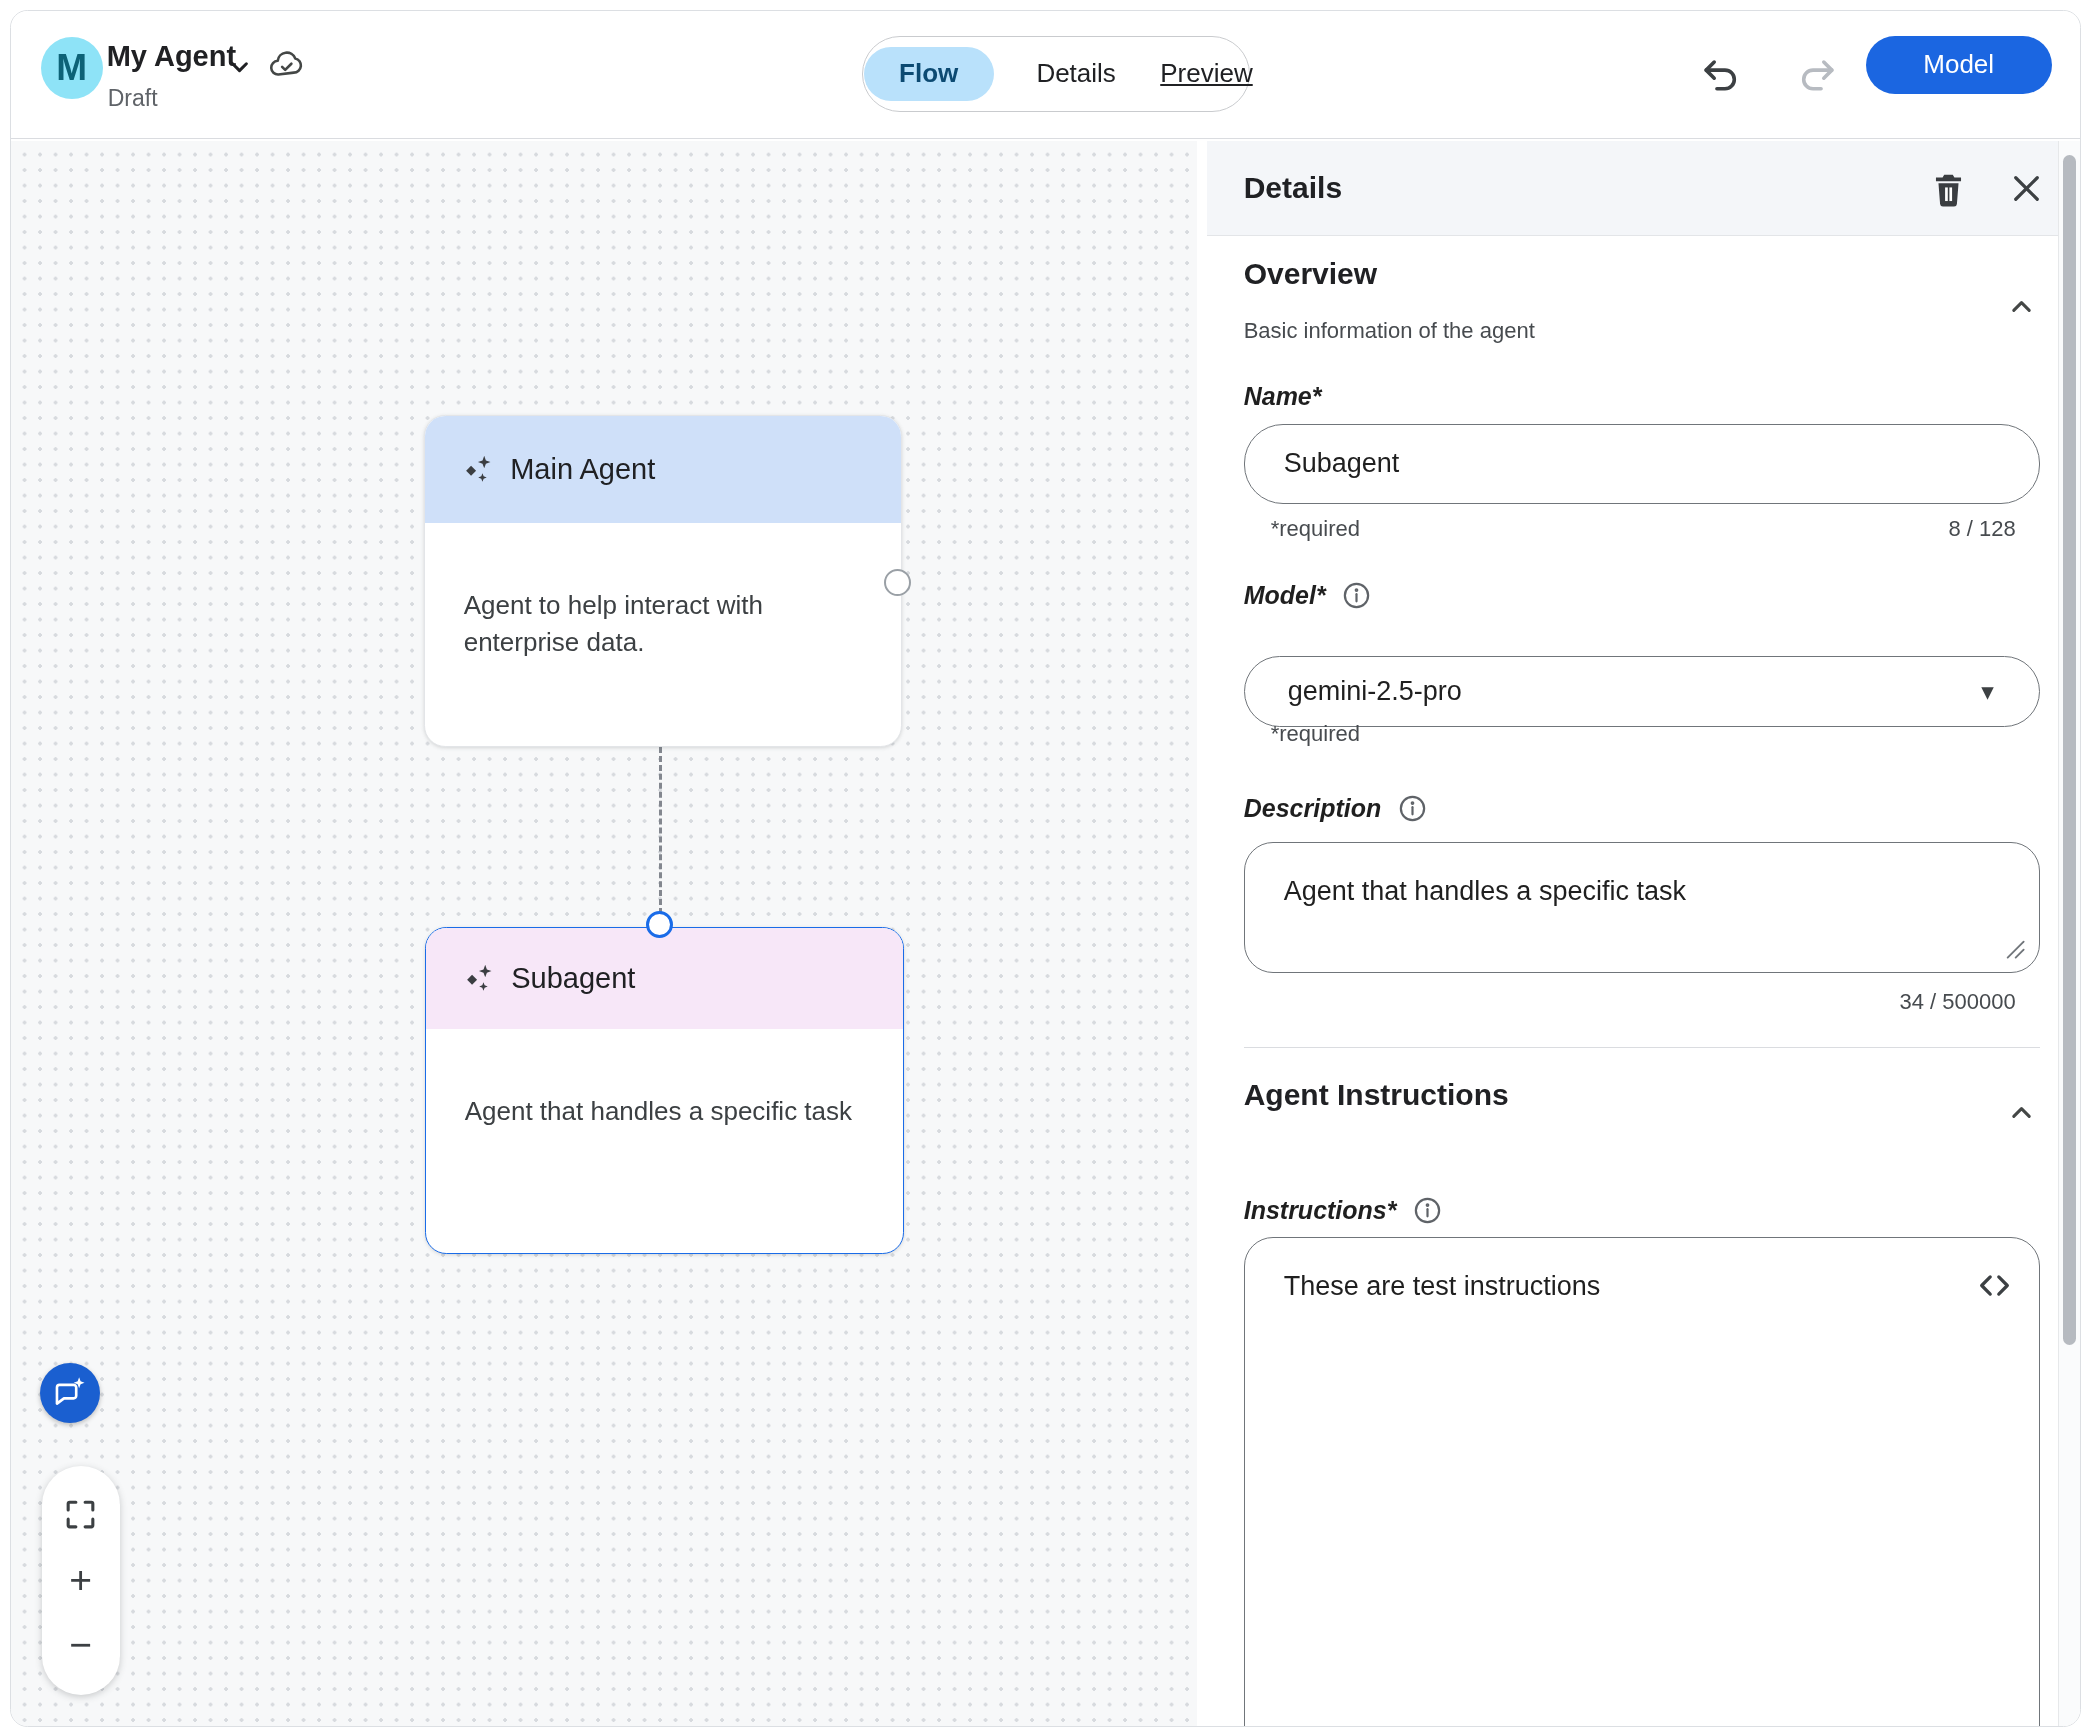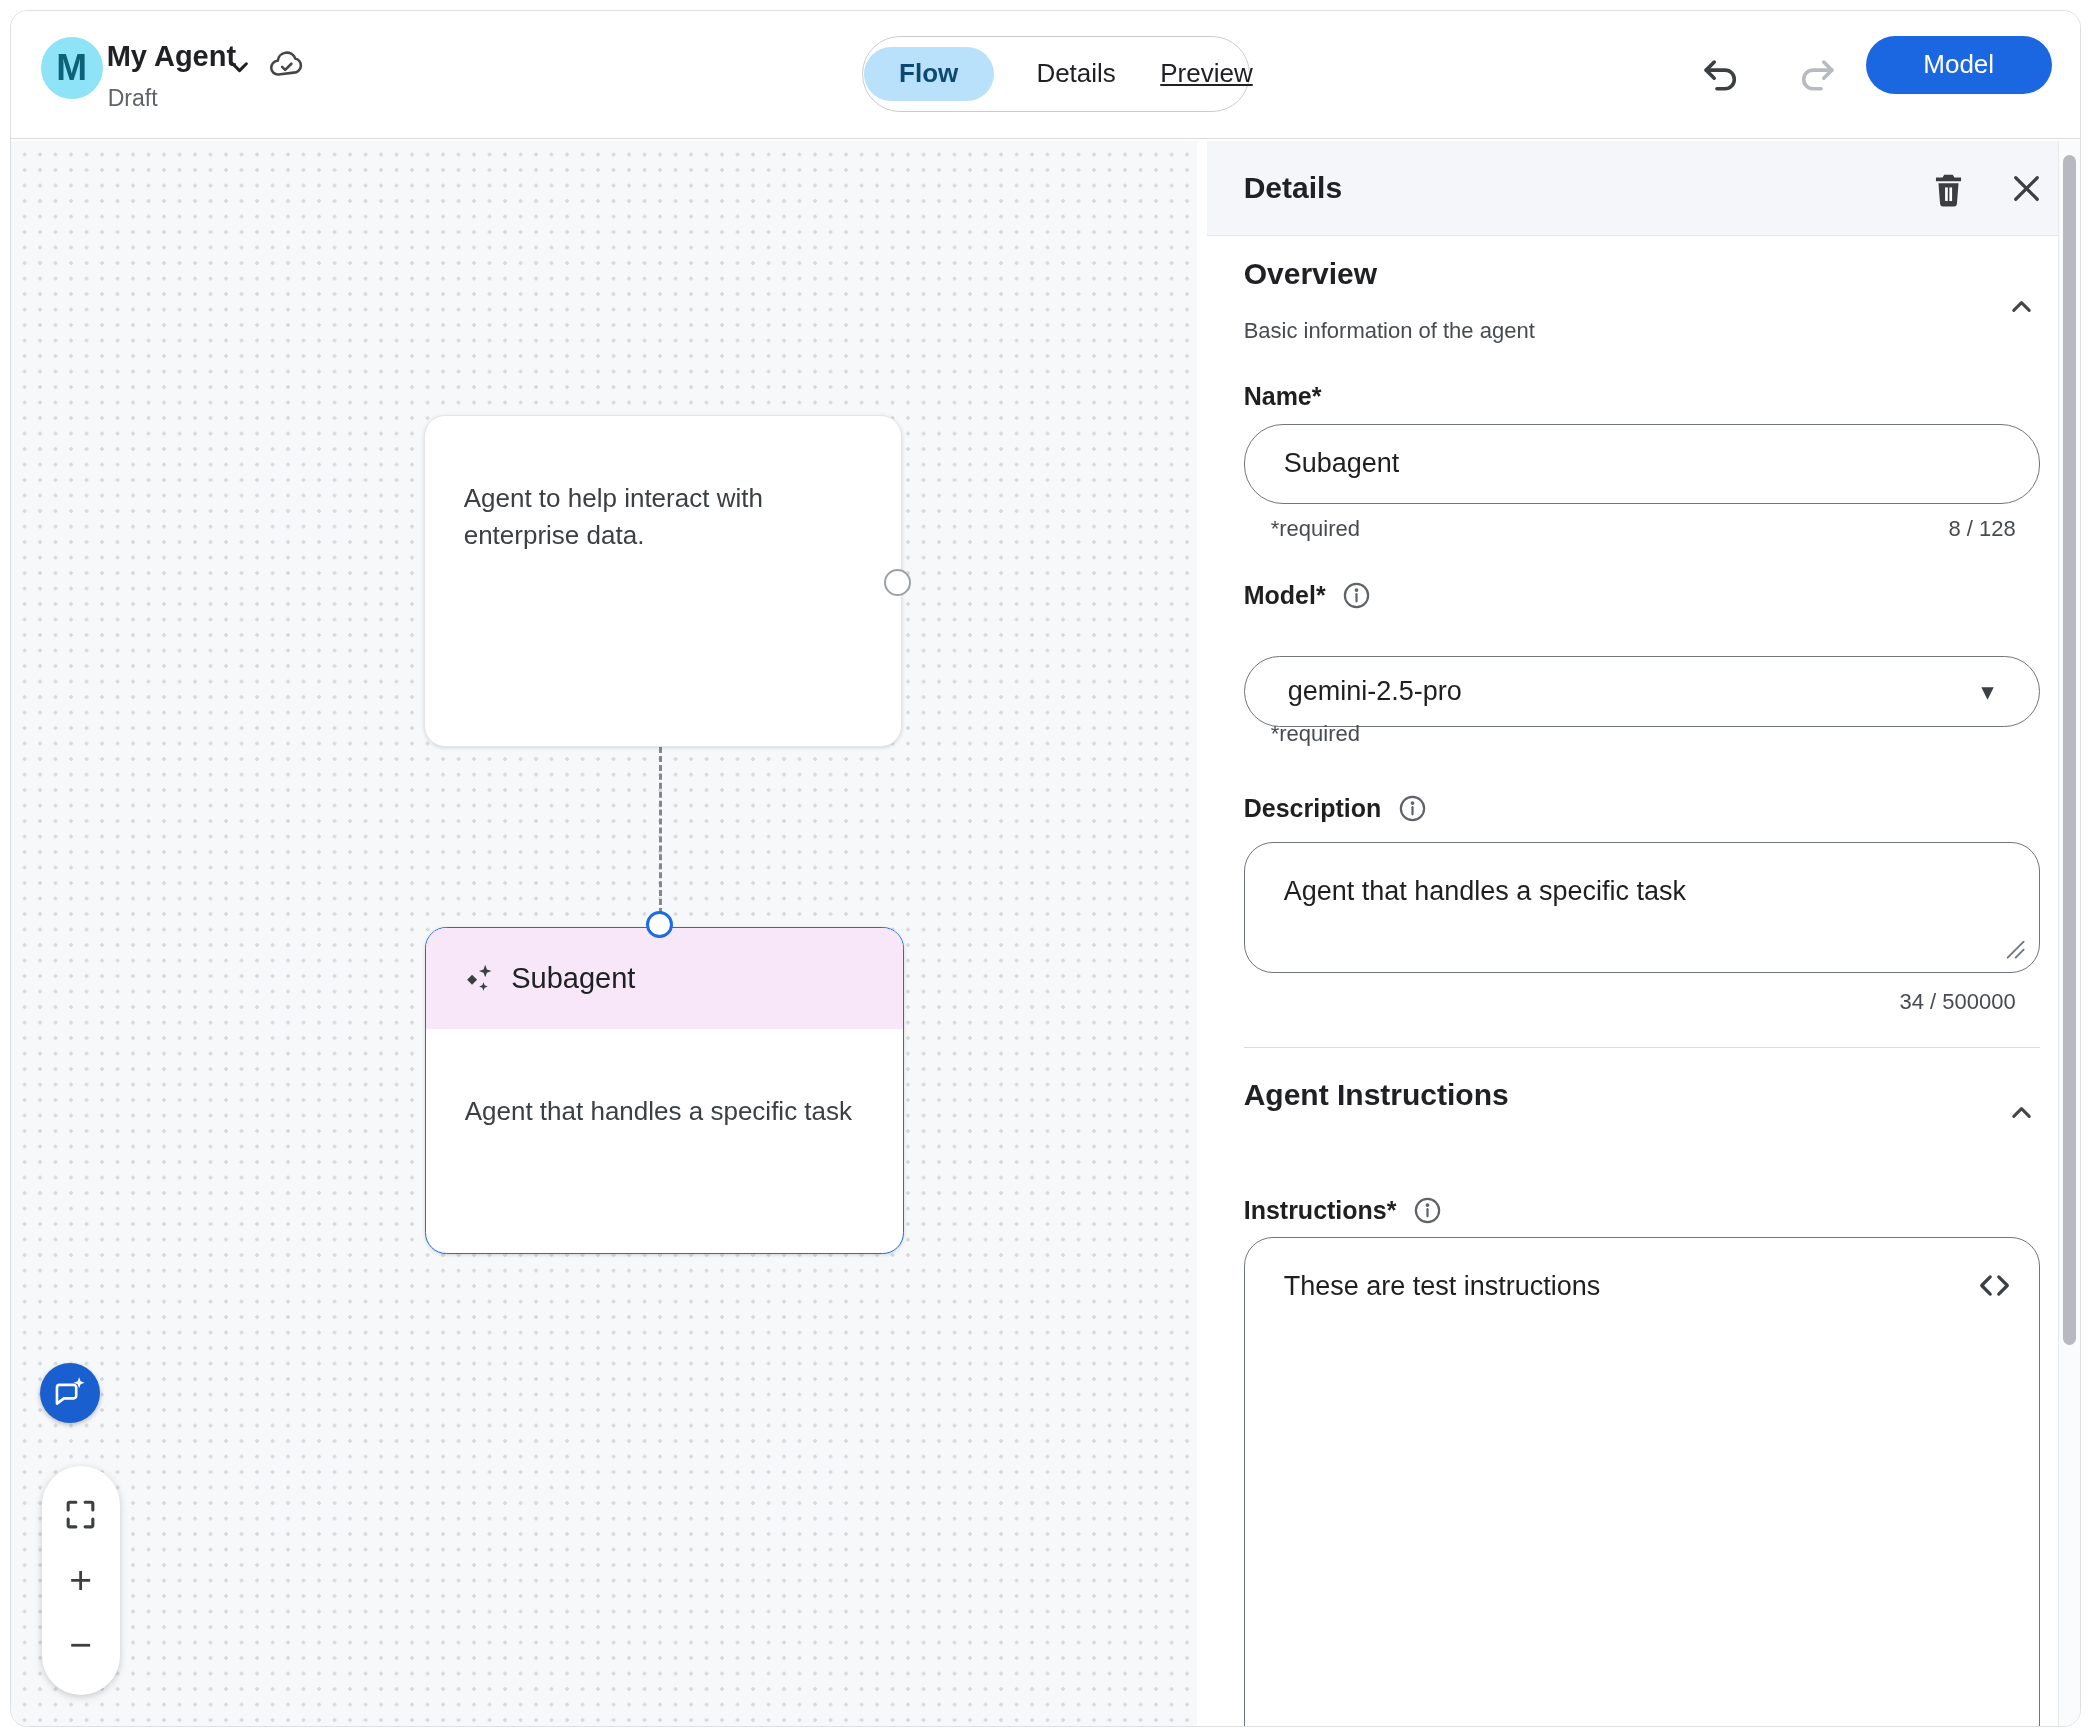--- a/index.html
+++ b/index.html
@@ -60,21 +60,21 @@
   .panel-hd { position:absolute; left:0; top:0; right:0; height:95px; background:#f4f6f9; border-bottom:1.9px solid #e3e5e8;
               display:flex; align-items:center; }
   .panel-title { font-size:30px; font-weight:700; color:#202124; margin-left:37px; }
   .trash-btn { position:absolute; left:720px; top:26px; width:43px; height:43px; }
   .close-btn { position:absolute; left:798px; top:26px; width:43px; height:43px; }
 
   .sec-head { position:absolute; left:37px; font-size:30px; font-weight:700; color:#202124; }
   .sec-sub  { position:absolute; left:37px; font-size:22px; color:#474b4f; }
   .chev-up  { position:absolute; left:796px; width:37px; height:37px; }
 
-  .fld-label { position:absolute; left:37px; font-size:25px; font-weight:700; color:#1f1f1f; display:flex; align-items:center; gap:15.5px; }
+  .fld-label { position:absolute; left:37px; font-size:25px; font-weight:700; color:#1f1f1f; display:flex; align-items:center; gap:15.5px;font-style:italic; }
   .info-ic { width:31px; height:31px; }
 
   .tb { position:absolute; left:37px; width:796px; border:1.9px solid #70757a; background:#fff; color:#1f1f1f;
         font-size:27px; font-family:"Liberation Sans", sans-serif; padding-left:39px; outline:none; }
   .tb.name { top:283px; height:80px; border-radius:39px; }
   .selbox { position:absolute; left:37px; top:487px; width:796px; height:71px; border:1.9px solid #70757a; border-radius:39px;
             display:flex; align-items:center; padding-left:43px; font-size:27px; background:#fff;margin-top:28px; }
   .sel-caret { position:absolute; right:45px; font-size:25px; color:#3c4043; }
   .ta { resize:none; padding-top:31px; line-height:35px; }
   .ta.desc { top:701px; height:131px; border-radius:29px; }
@@ -125,20 +125,28 @@
     <button class="update-btn">
         <span>Model</span>
       </button>
   </div>
 
   <div class="canvas">
 
     <div class="edge"></div>
 
     <div class="node main">
+      <div class="node-hd">
+        <svg class="spark" viewBox="0 0 24 24">
+          <path d="M7.6 9.4 L11 12.8 7.6 16.2 4.2 12.8 Z" fill="#3b3e42"></path>
+          <path d="M16.6 2.6 l1.15 3.15 3.15 1.15 -3.15 1.15 -1.15 3.15 -1.15 -3.15 -3.15 -1.15 3.15 -1.15 z" fill="#3b3e42"></path>
+          <path d="M15.4 14.6 l.8 2.1 2.1 .8 -2.1 .8 -.8 2.1 -.8 -2.1 -2.1 -.8 2.1 -.8 z" fill="#3b3e42"></path>
+        </svg>
+        <div class="node-title">Main Agent</div>
+      </div>
       <div class="node-body">Agent to help interact with enterprise data.</div>
     </div>
 
     <div class="node sub">
       <div class="node-hd">
         <svg class="spark" viewBox="0 0 24 24">
           <path d="M7.6 9.4 L11 12.8 7.6 16.2 4.2 12.8 Z" fill="#3b3e42"></path>
           <path d="M16.6 2.6 l1.15 3.15 3.15 1.15 -3.15 1.15 -1.15 3.15 -1.15 -3.15 -3.15 -1.15 3.15 -1.15 z" fill="#3b3e42"></path>
           <path d="M15.4 14.6 l.8 2.1 2.1 .8 -2.1 .8 -.8 2.1 -.8 -2.1 -2.1 -.8 2.1 -.8 z" fill="#3b3e42"></path>
         </svg>

